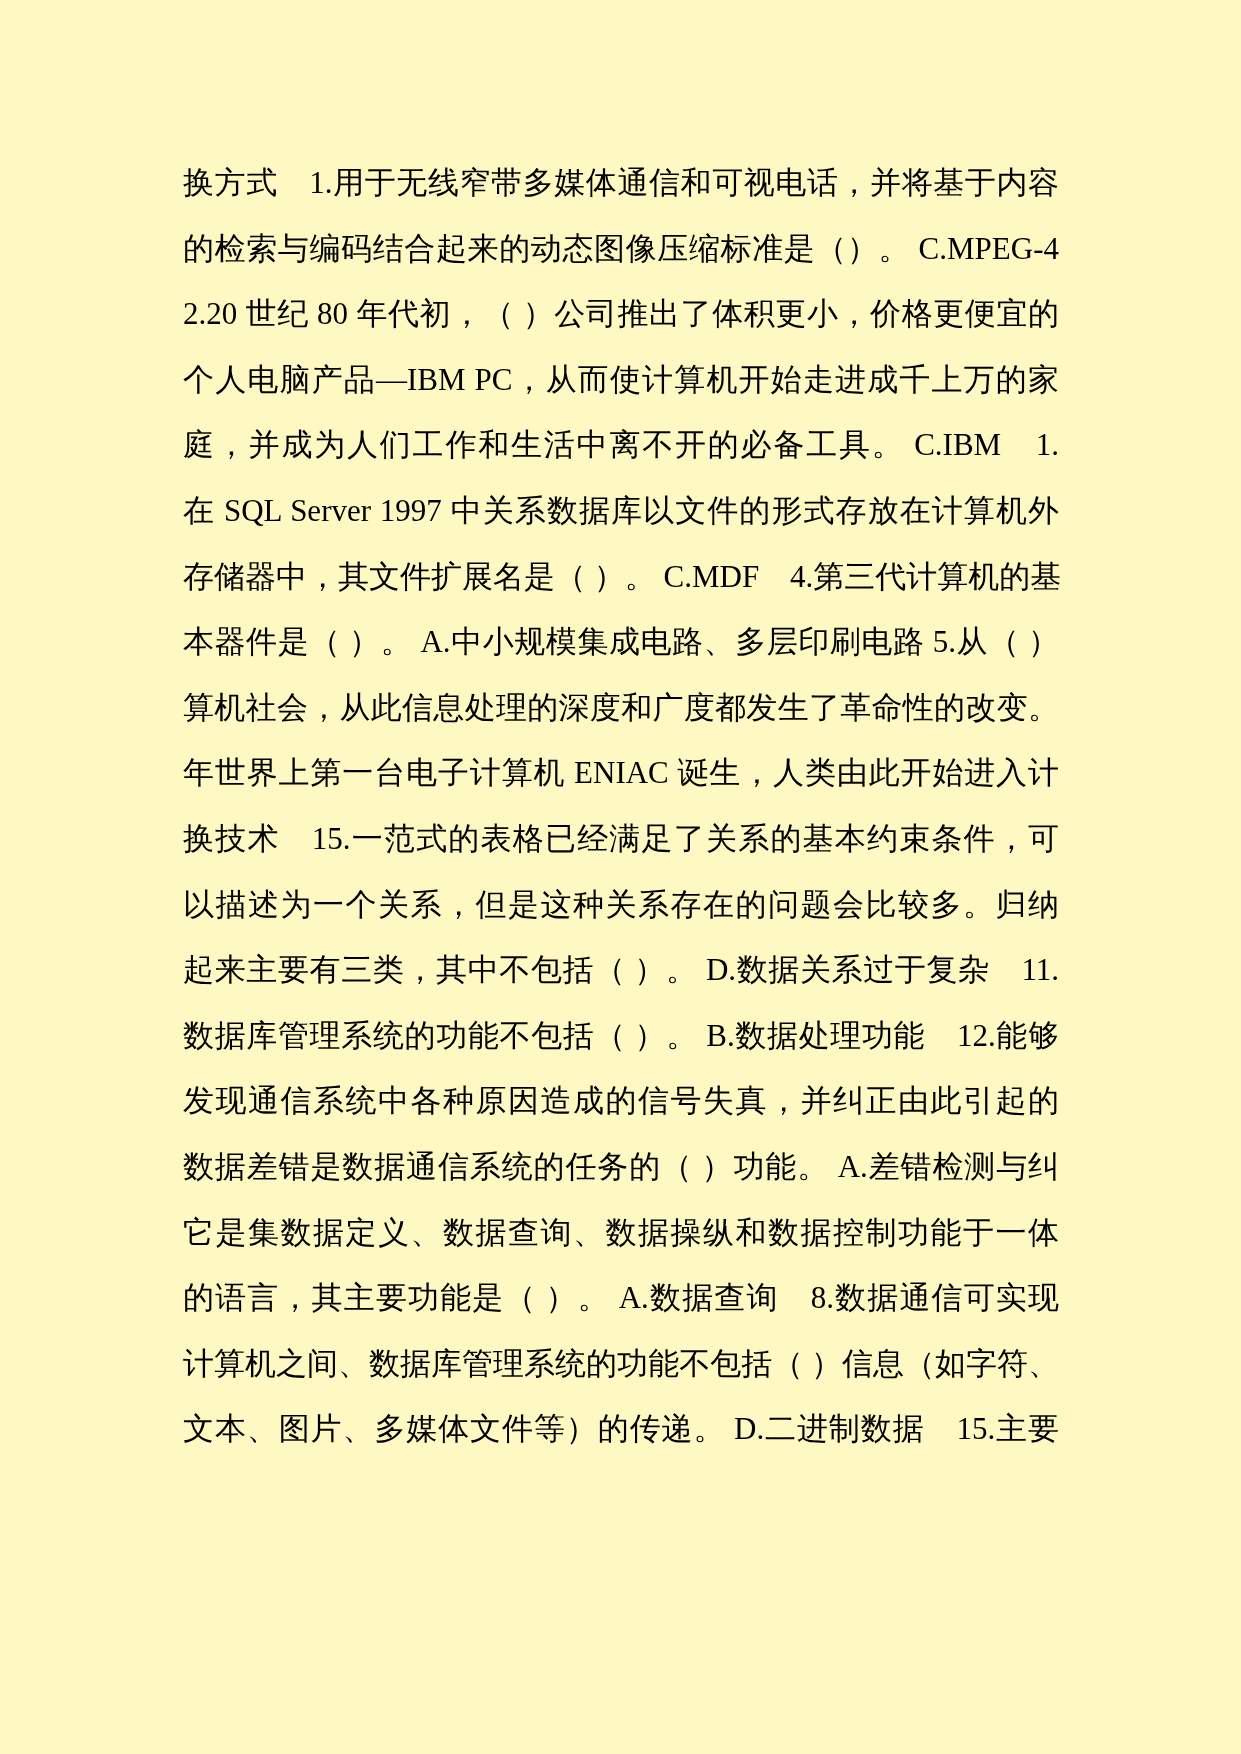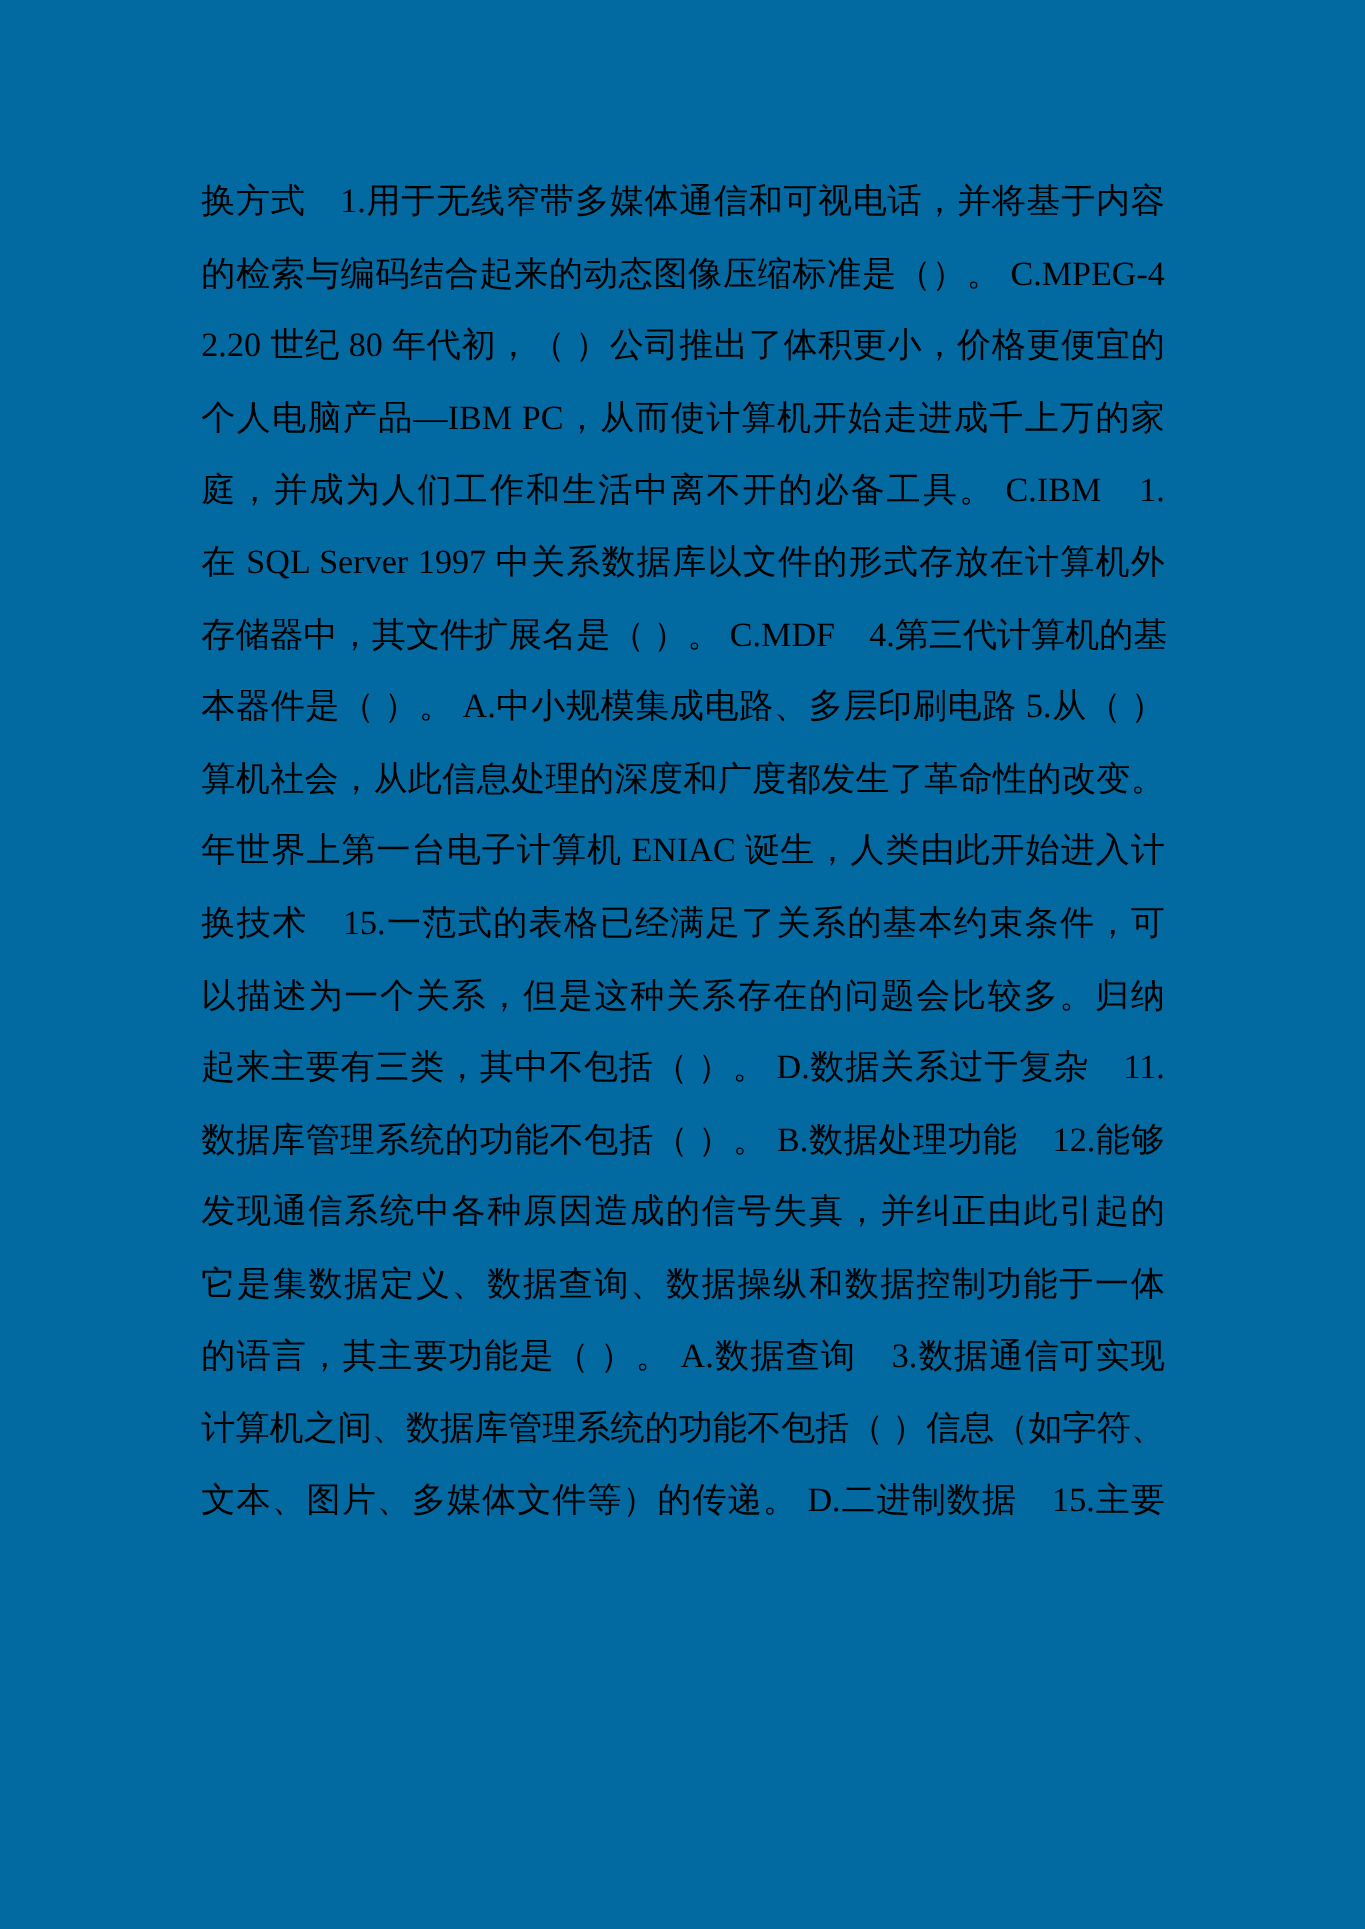--- a/index.html
+++ b/index.html
@@ -13,21 +13,21 @@
     position: relative;
     overflow: hidden;
     font-family: "Liberation Serif", "DejaVu Serif", serif;
   }
   .doc-page {
     position: absolute;
     left: 0;
     top: 0;
     width: 1241px;
     height: 1754px;
-    background: #0369a1;
+    background: #fef9c3;
   }
   .text-block {
     position: absolute;
     left: 183px;
     top: 150px;
     width: 876px;
     color: #000000;
   }
   .text-line {
     display: block;
@@ -56,18 +56,19 @@
     <div class="text-line">在 SQL Server 1997 中关系数据库以文件的形式存放在计算机外</div>
     <div class="text-line">存储器中，其文件扩展名是（ ）。 C.MDF　4.第三代计算机的基</div>
     <div class="text-line">本器件是（ ）。 A.中小规模集成电路、多层印刷电路 5.从（ ）</div>
     <div class="text-line">算机社会，从此信息处理的深度和广度都发生了革命性的改变。</div>
     <div class="text-line">年世界上第一台电子计算机 ENIAC 诞生，人类由此开始进入计</div>
     <div class="text-line">换技术　15.一范式的表格已经满足了关系的基本约束条件，可</div>
     <div class="text-line">以描述为一个关系，但是这种关系存在的问题会比较多。归纳</div>
     <div class="text-line">起来主要有三类，其中不包括（ ）。 D.数据关系过于复杂　11.</div>
     <div class="text-line">数据库管理系统的功能不包括（ ）。 B.数据处理功能　12.能够</div>
     <div class="text-line">发现通信系统中各种原因造成的信号失真，并纠正由此引起的</div>
+    <div class="text-line">数据差错是数据通信系统的任务的（ ）功能。 A.差错检测与纠</div>
     <div class="text-line">它是集数据定义、数据查询、数据操纵和数据控制功能于一体</div>
-    <div class="text-line">的语言，其主要功能是（ ）。 A.数据查询　3.数据通信可实现</div>
+    <div class="text-line">的语言，其主要功能是（ ）。 A.数据查询　8.数据通信可实现</div>
     <div class="text-line">计算机之间、数据库管理系统的功能不包括（ ）信息（如字符、</div>
     <div class="text-line">文本、图片、多媒体文件等）的传递。 D.二进制数据　15.主要</div>
   </div>
 </div>
 
 </body></html>

